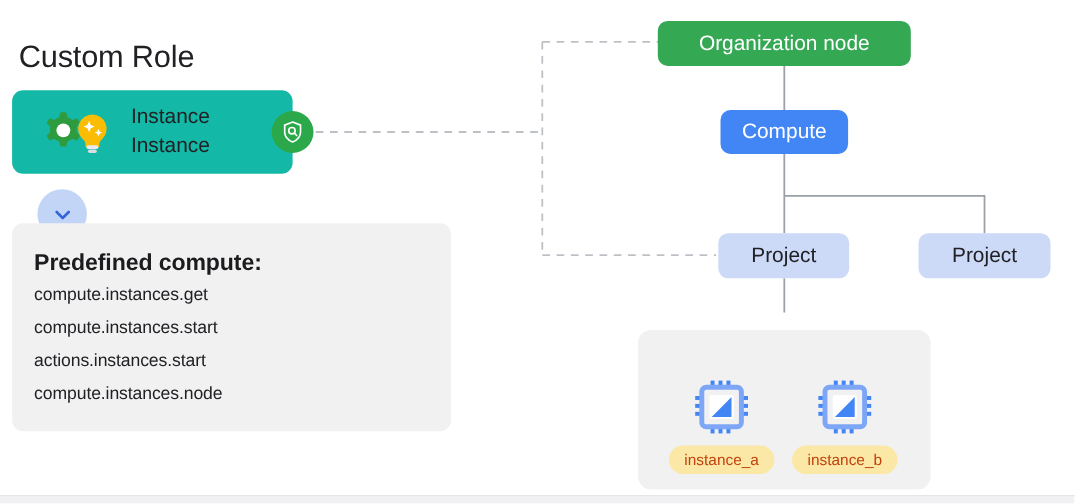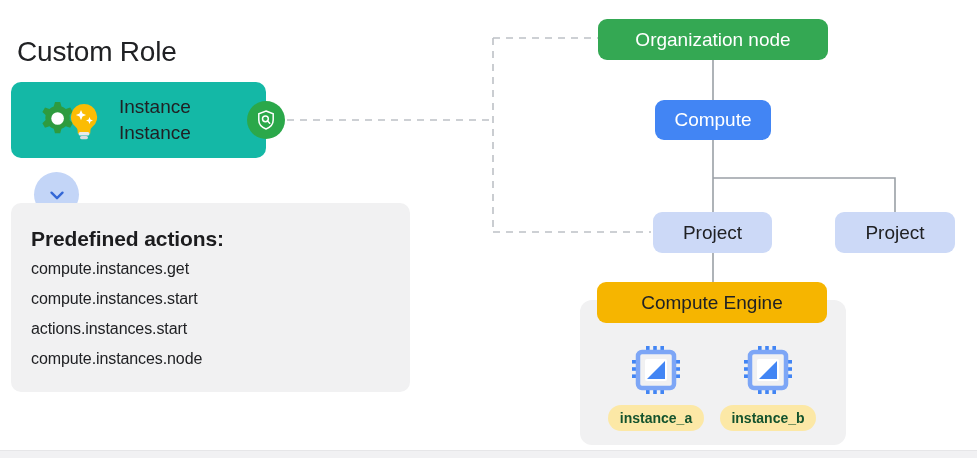--- a/index.html
+++ b/index.html
@@ -200,26 +200,25 @@
     background: #f6b500;
     color: #202124;
     font-size: 19px;
   }
 
   .instance-chip {
     position: absolute;
     height: 26px;
     border-radius: 13px;
     background: #fce8a6;
-    color: #14532d;
+    color: #c2410c;
     font-size: 14px;
     display: flex;
     align-items: center;
     justify-content: center;
-    font-weight: bold;
   }
   .chip-a { left: 608px; top: 405px; width: 96px; }
   .chip-b { left: 720px; top: 405px; width: 96px; }
 
   .cpu-icon { position: absolute; width: 52px; height: 52px; }
   .cpu-a { left: 630px; top: 344px; }
   .cpu-b { left: 742px; top: 344px; }
 </style>
 </head>
 <body>
@@ -271,35 +270,34 @@
   </div>
 
   <div class="chevron-badge">
     <svg viewBox="0 0 24 24" width="22" height="22" fill="none" stroke="#3367d6" stroke-width="2.6" stroke-linecap="round" stroke-linejoin="round">
       <polyline points="6,9.5 12,15.5 18,9.5"></polyline>
     </svg>
   </div>
 
   <div class="actions-card">
     <div class="actions-inner">
-      <div class="actions-heading">Predefined actions:</div>
+      <div class="actions-heading">Predefined compute:</div>
       <div class="actions-item">compute.instances.get</div>
       <div class="actions-item">compute.instances.start</div>
       <div class="actions-item">actions.instances.start</div>
       <div class="actions-item">compute.instances.node</div>
     </div>
   </div>
 
   <div class="node node-org">Organization node</div>
   <div class="node node-folder">Compute</div>
   <div class="node node-project-a">Project</div>
   <div class="node node-project-b">Project</div>
 
   <div class="ce-card"></div>
-  <div class="node node-ce">Compute Engine</div>
 
   <div class="cpu-icon cpu-a">
     <svg viewBox="0 0 52 52" width="52" height="52">
       <g fill="#4285f4">
         <rect x="16" y="2" width="3.6" height="7"></rect>
           <rect x="23.2" y="2" width="3.6" height="7"></rect>
         <rect x="30.4" y="2" width="3.6" height="7"></rect>
         <rect x="16" y="43" width="3.6" height="7"></rect>
           <rect x="23.2" y="43" width="3.6" height="7"></rect>
         <rect x="30.4" y="43" width="3.6" height="7"></rect>

